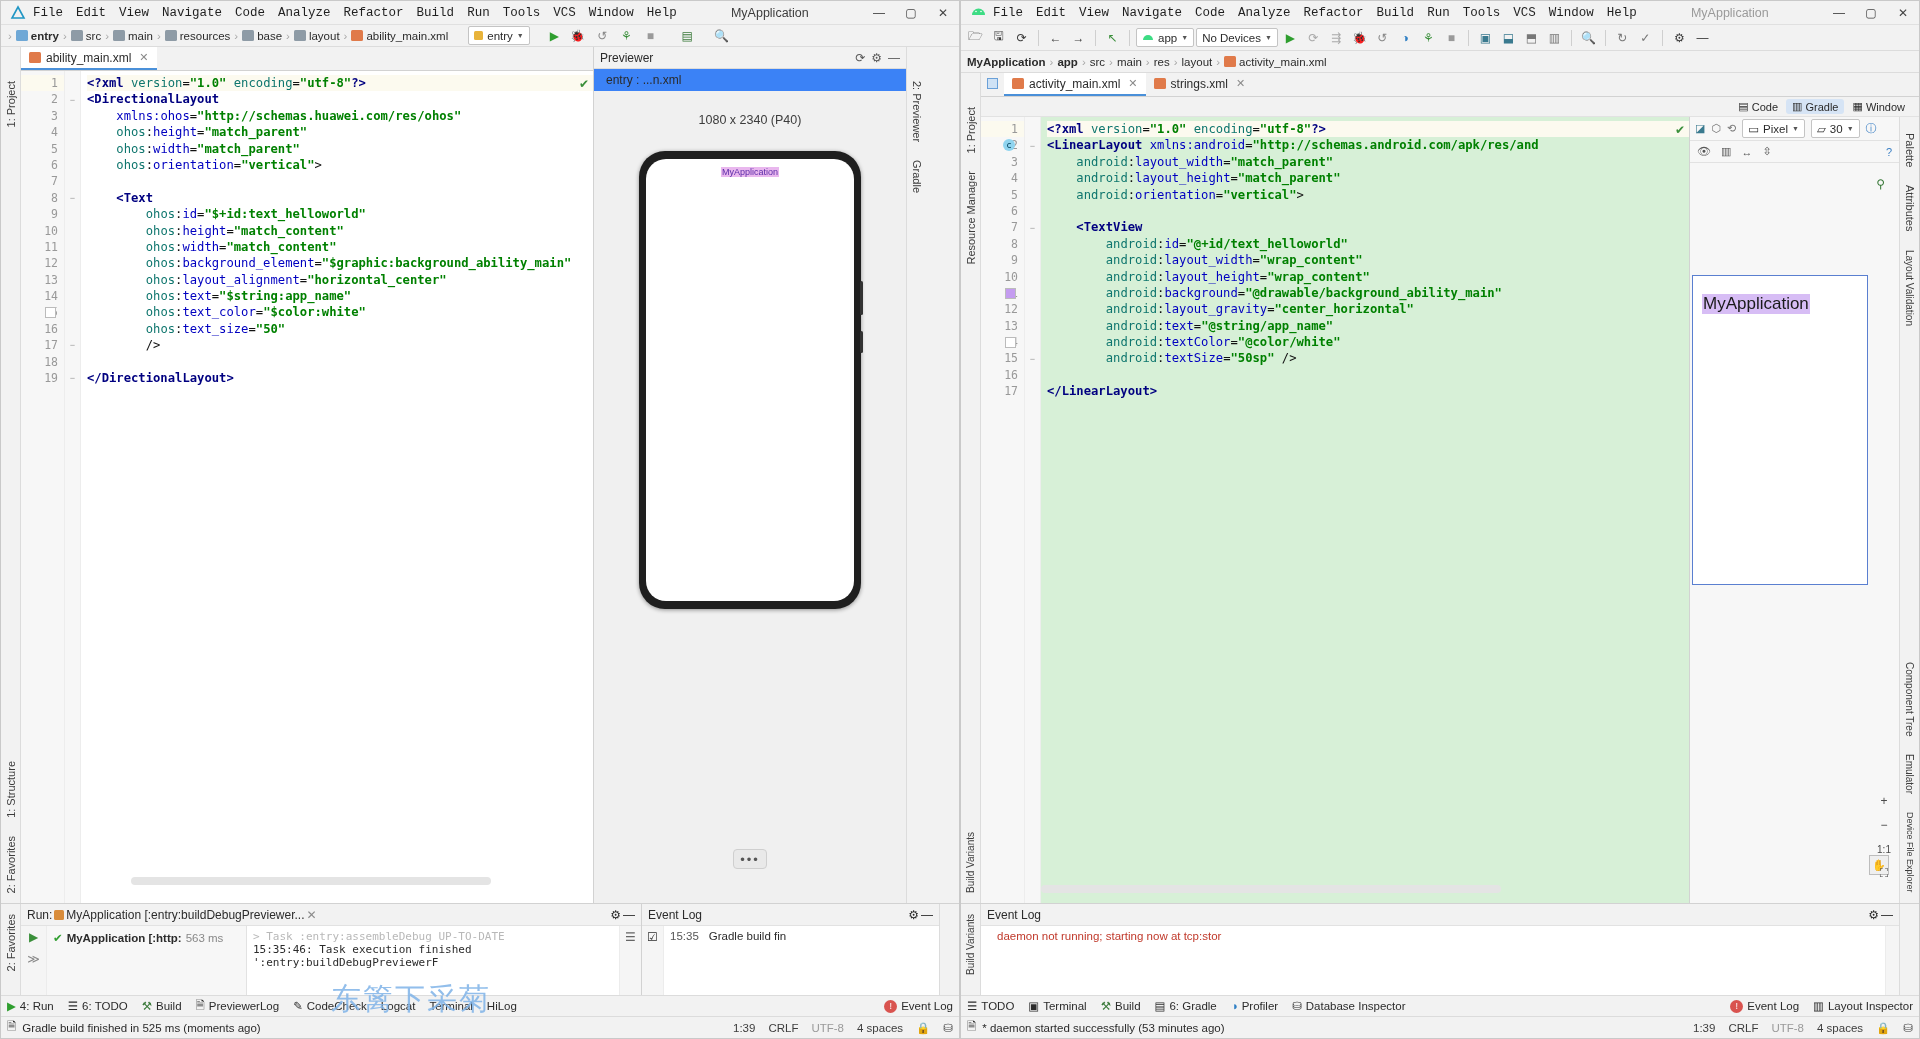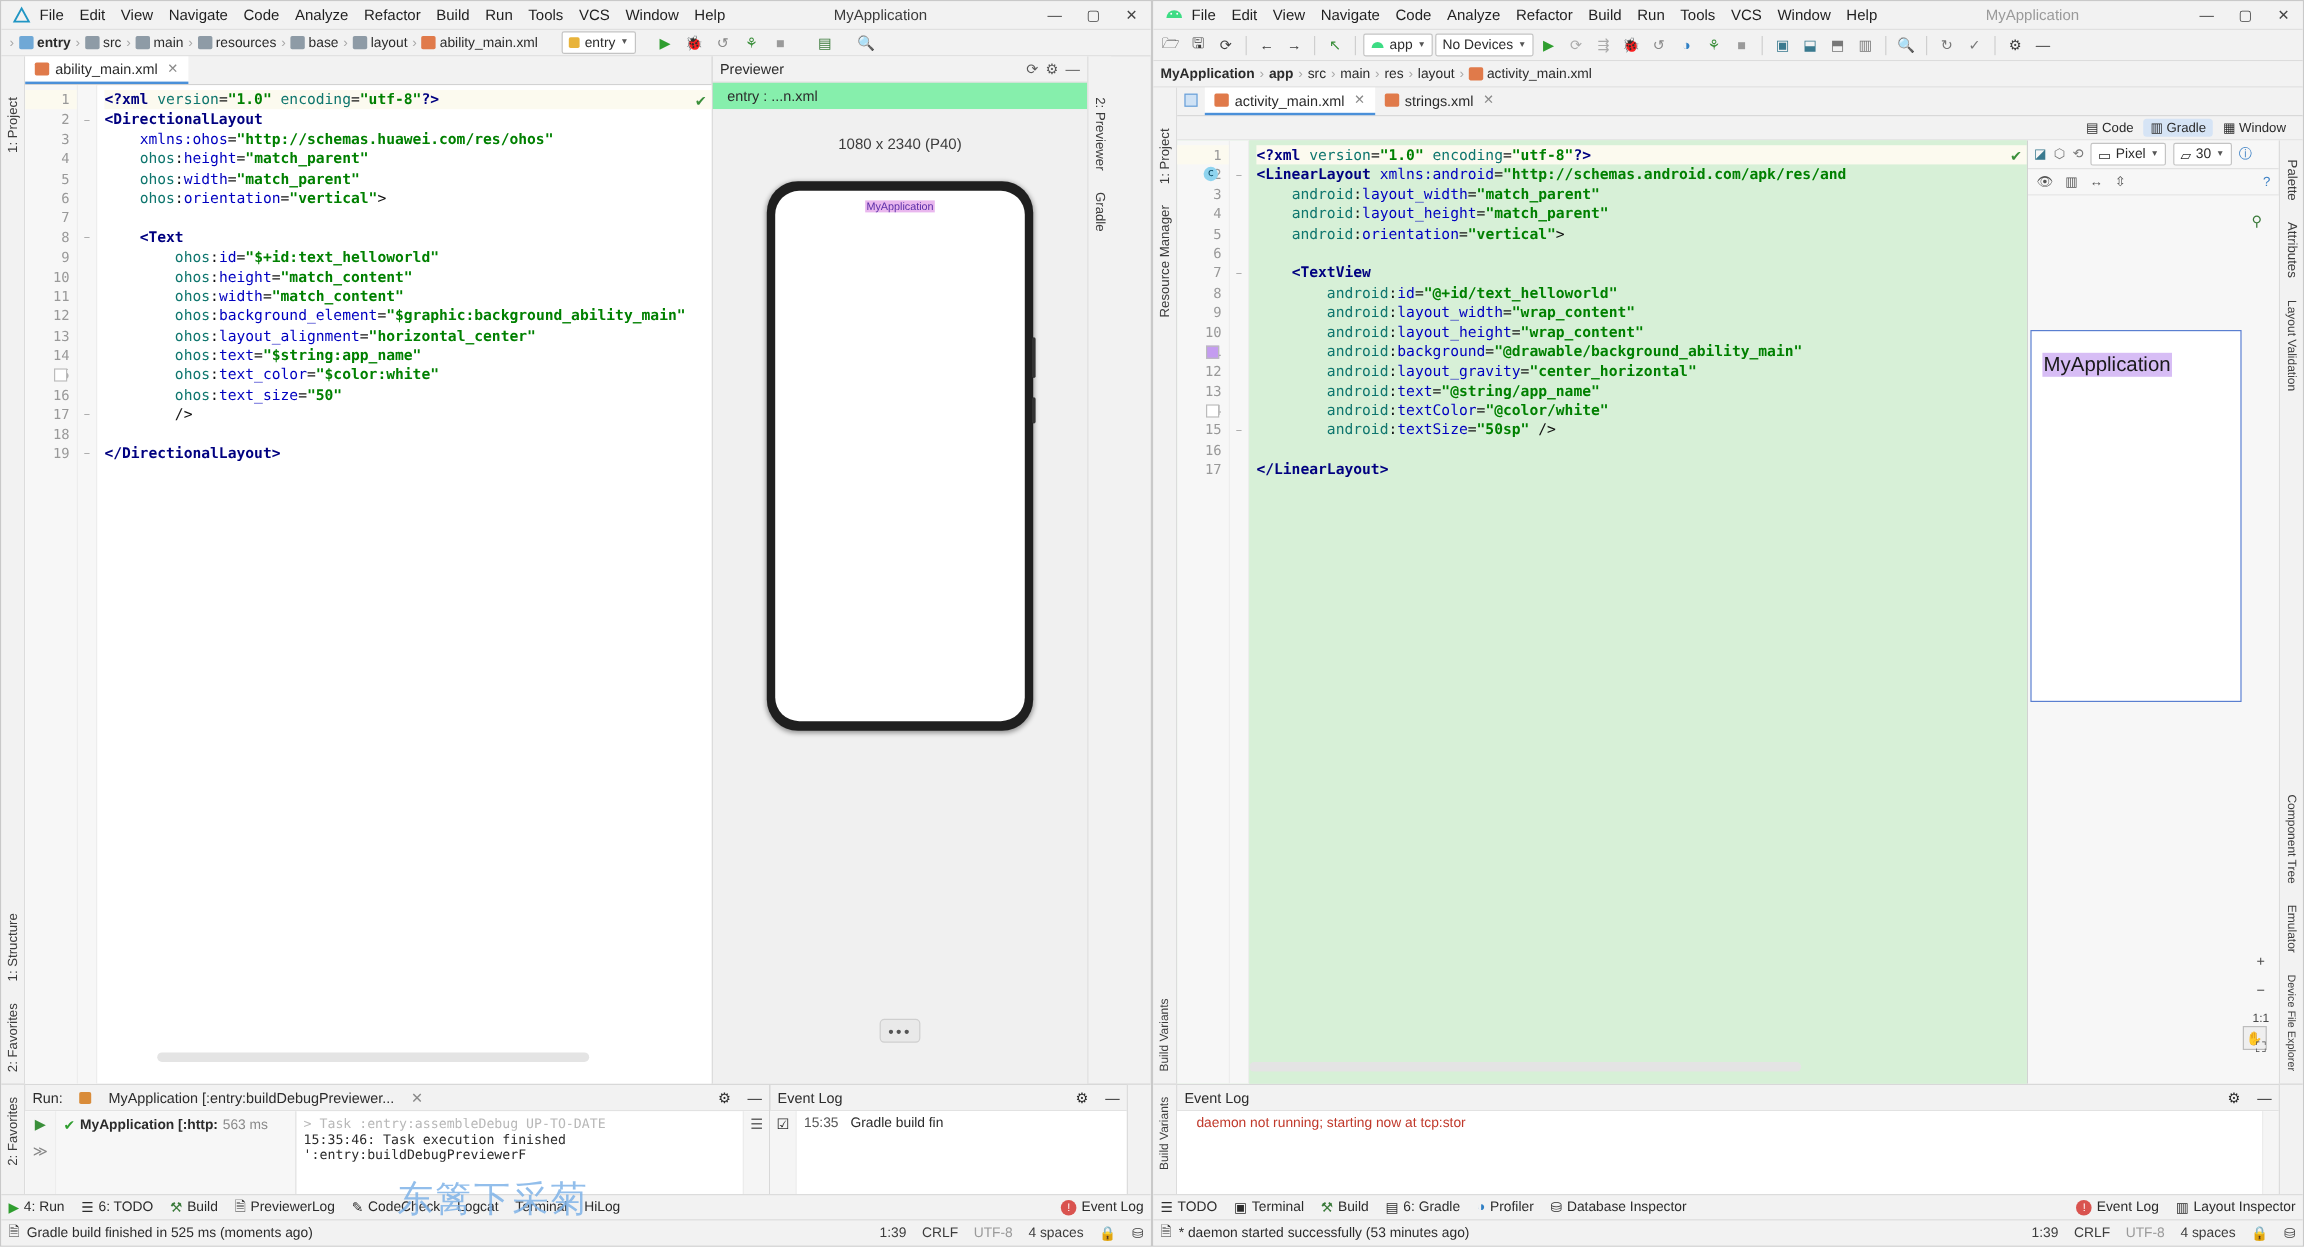--- a/index.html
+++ b/index.html
@@ -8,21 +8,21 @@
   .root { display:flex; width:1920px; height:1039px; }
   .ide { display:flex; flex-direction:column; height:1039px; background:#f2f2f2;
          border:1px solid #c9c9c9; overflow:hidden; position:relative; }
   .ide-left { width:960px; }
   .ide-right { width:960px; }
 
   
   .titlebar { height:24px; display:flex; align-items:center; background:#f2f2f2;
               border-bottom:1px solid #e0e0e0; flex:none; padding-left:4px; }
   .appicon { width:18px; height:18px; display:flex; align-items:center; justify-content:center; margin:0 6px 0 4px;}
-  .menu { display:flex; align-items:center; gap:13px; font-size:12.5px; color:#1f1f1f; }
+  .menu { display:flex; align-items:center; gap:13px; font-size:12.5px; color:#1f1f1f;font-family:Liberation Mono, monospace; }
   .menu span { cursor:default; }
   .win-title { flex:1; text-align:center; font-size:12.5px; color:#3c3c3c; }
   .win-title.dim { color:#9a9a9a; }
   .wctrl { display:flex; align-items:center; gap:0; }
   .wctrl div { width:32px; height:24px; display:flex; align-items:center; justify-content:center;
                font-size:12px; color:#444; }
 
   
   .toolbar { height:26px; display:flex; align-items:center; background:#f2f2f2;
              border-bottom:1px solid #dcdcdc; flex:none; padding:0 4px; gap:2px; }
@@ -83,21 +83,21 @@
   .codeholder.green { background:#d7f0d7; }
 
   
   .prev-panel { width:313px; flex:none; display:flex; flex-direction:column;
                 border-left:1px solid #d2d2d2; background:#f0f0f0; min-height:0; }
   .panel-head { height:22px; display:flex; align-items:center; padding:0 6px; gap:6px;
                 background:#f2f2f2; border-bottom:1px solid #dcdcdc; flex:none; font-size:12px; }
   .panel-head .ttl { flex:1; }
   .panel-head .ic { color:#5a5a5a; font-size:12px; }
   .prev-sub { height:22px; display:flex; align-items:center; padding:0 12px; font-size:12px;
-              background:#86efac; flex:none; }
+              background:#3b82f6; flex:none; }
   .prev-stage { flex:1; position:relative; background:#f0f0f0; display:flex;
                 flex-direction:column; align-items:center; min-height:0; }
   .prev-dim { margin-top:22px; font-size:12.5px; color:#3c3c3c; }
   .phone { margin-top:24px; width:222px; height:458px; background:#1f1f1f; border-radius:26px;
            padding:8px 7px; box-shadow:0 1px 4px rgba(0,0,0,.4); position:relative; }
   .phone .scr { width:100%; height:100%; background:#fff; border-radius:20px; position:relative; overflow:hidden;}
   .phone .btn1 { position:absolute; right:-2px; top:130px; width:3px; height:34px; background:#333; border-radius:2px;}
   .phone .btn2 { position:absolute; right:-2px; top:180px; width:3px; height:22px; background:#333; border-radius:2px;}
   .appname { position:absolute; left:50%; transform:translateX(-50%); top:8px;
              background:#e9b7ee; color:#5b2ea8; font-size:9px; padding:0 1px; }
@@ -126,21 +126,21 @@
 
   
   .viewmode { height:20px; display:flex; align-items:center; justify-content:flex-end; gap:2px;
               padding:0 8px; background:#f2f2f2; border-bottom:1px solid #e2e2e2; flex:none; }
   .vm { display:flex; align-items:center; gap:3px; font-size:11px; padding:1px 6px; border-radius:3px; color:#2b2b2b;}
   .vm.active { background:#d6e4f5; }
 
   
   .bottom { height:92px; display:flex; flex:none; border-top:1px solid #d2d2d2; background:#f2f2f2; }
   .bw { display:flex; flex-direction:column; min-width:0; }
-  .bw-head { height:22px; display:flex; align-items:center; gap:14px; padding:0 6px;
+  .bw-head { height:22px; display:flex; align-items:center; gap:2px; padding:0 6px;
              font-size:12px; border-bottom:1px solid #e2e2e2; flex:none; }
   .bw-head .grow { flex:1; }
   .bw-body { flex:1; display:flex; min-height:0; background:#fff; }
   .runtree { width:200px; background:#f7f7f7; border-right:1px solid #e2e2e2; padding:4px 4px; font-size:11.5px;}
   .runtree .row { display:flex; align-items:center; gap:4px; padding:1px 2px; }
   .runout { flex:1; padding:4px 6px; font-family:"DejaVu Sans Mono", monospace; font-size:11px;
             color:#2b2b2b; overflow:hidden; }
   .evlog { flex:1; background:#fff; padding:4px 6px; font-size:11.5px; }
   .evlog .ev { display:flex; gap:10px; }
   .evlog .t { color:#555; }

